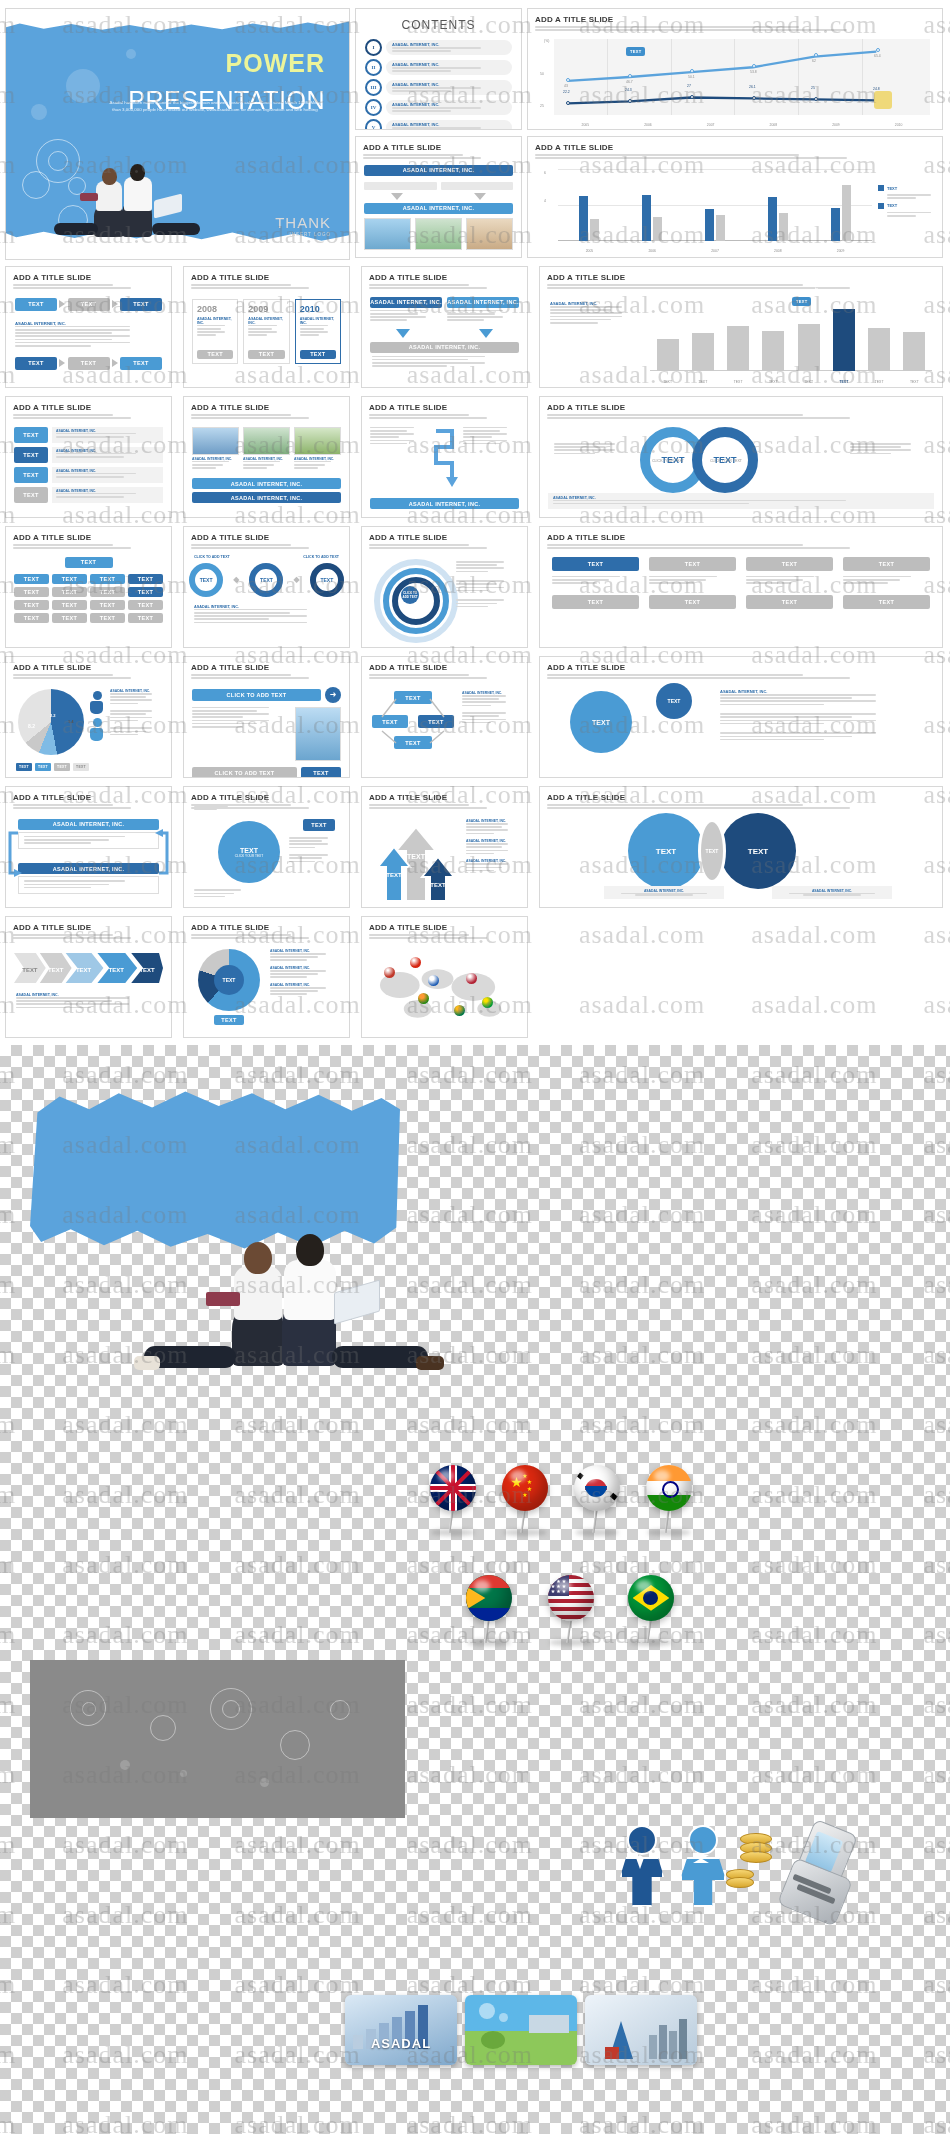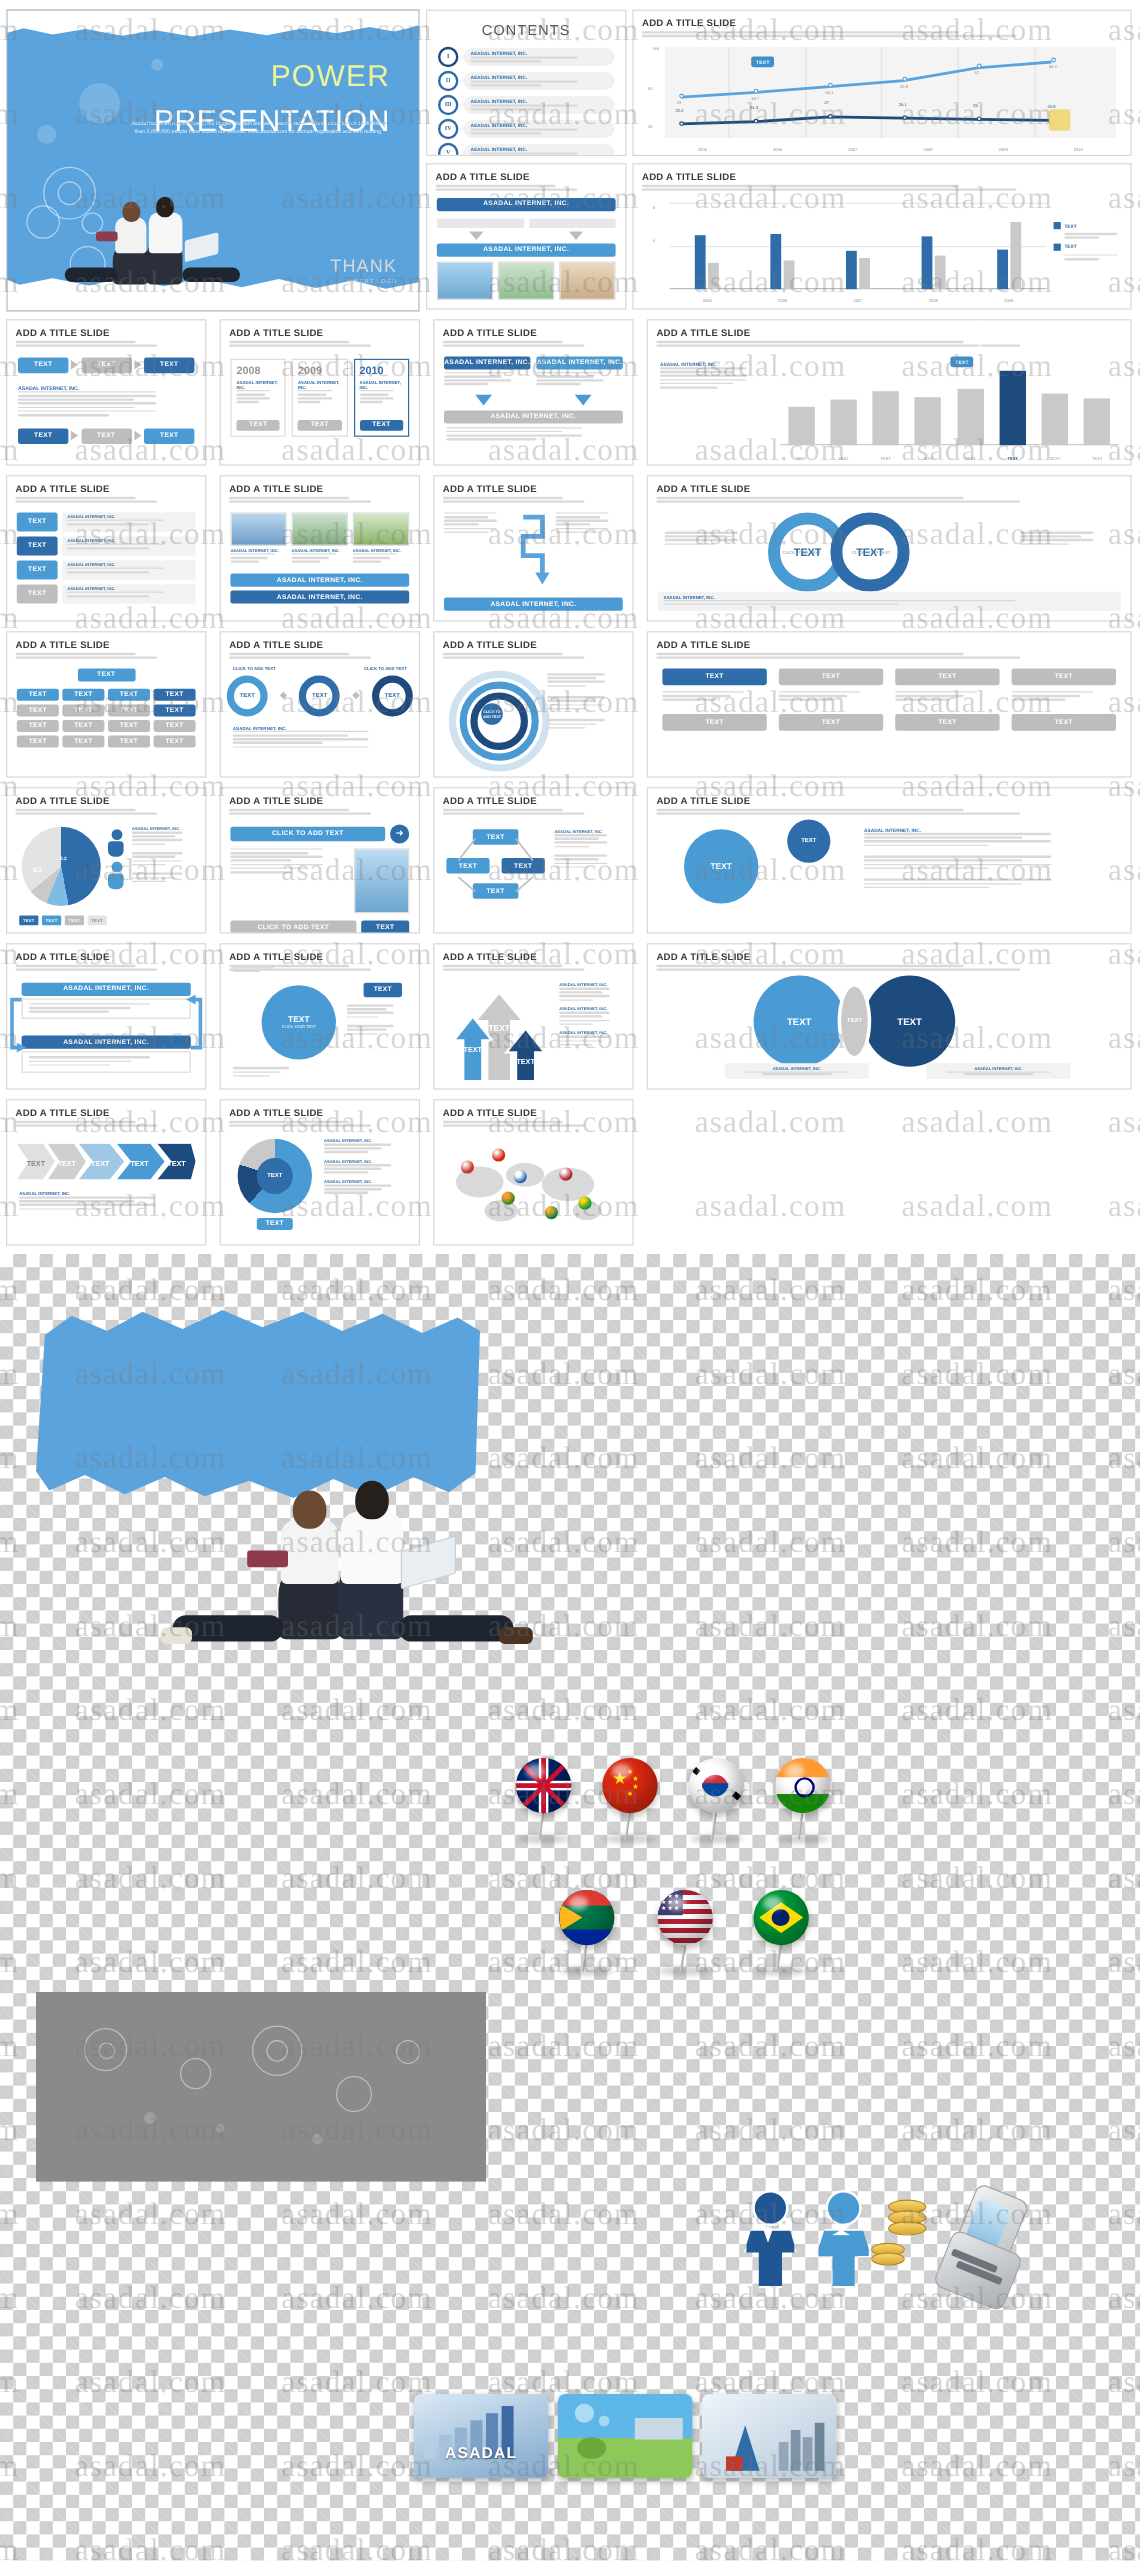--- a/index.html
+++ b/index.html
@@ -25,21 +25,21 @@
   .chip{display:flex;align-items:center;justify-content:center;color:#fff;font-size:5.5px;font-weight:bold;letter-spacing:.3px;}
   .cap{font-size:4px;color:#2e6daa;font-weight:bold;}
 
   
   .cover{background:#5ba3dc;position:relative;}
   .cover .brush{position:absolute;left:0;right:0;top:0;height:26px;background:#fff;
     clip-path:polygon(0 0,100% 0,100% 48%,94% 66%,88% 52%,80% 72%,72% 56%,63% 78%,54% 60%,45% 82%,36% 62%,28% 80%,19% 58%,11% 76%,4% 56%,0 70%);}
   .cover .brushb{position:absolute;left:0;right:0;bottom:0;height:34px;background:#fff;
     clip-path:polygon(0 100%,100% 100%,100% 30%,92% 46%,84% 26%,75% 44%,66% 22%,57% 42%,47% 20%,38% 40%,29% 18%,20% 38%,11% 20%,3% 36%,0 24%);}
   .cover h1{position:absolute;right:24px;top:34px;margin:0;text-align:right;}
-  .pw{font-size:25px;color:#ecf49a;font-weight:400;letter-spacing:1px;line-height:1.05;font-family:"Liberation Sans",sans-serif;}
+  .pw{font-size:25px;color:#ecf49a;font-weight:700;letter-spacing:1px;line-height:1.05;font-family:"Liberation Sans",sans-serif;}
   .pr{font-size:25px;color:#fff;font-weight:300;letter-spacing:.5px;line-height:1.05;}
   .covtxt{position:absolute;right:24px;top:90px;width:220px;text-align:center;font-size:4.4px;color:#e8f3fc;line-height:1.7;}
   .logo{position:absolute;right:18px;bottom:22px;text-align:right;color:#d9d9d9;}
   .logo b{font-size:15px;font-weight:400;letter-spacing:1px;}
   .logo i{display:block;font-size:4.5px;font-style:normal;letter-spacing:1px;}
   .ppl{position:absolute;left:30px;bottom:14px;width:250px;height:82px;}
   .circ{position:absolute;border:1.4px solid rgba(255,255,255,.55);border-radius:50%;}
   .bub{position:absolute;background:rgba(255,255,255,.18);border-radius:50%;}
 
   

